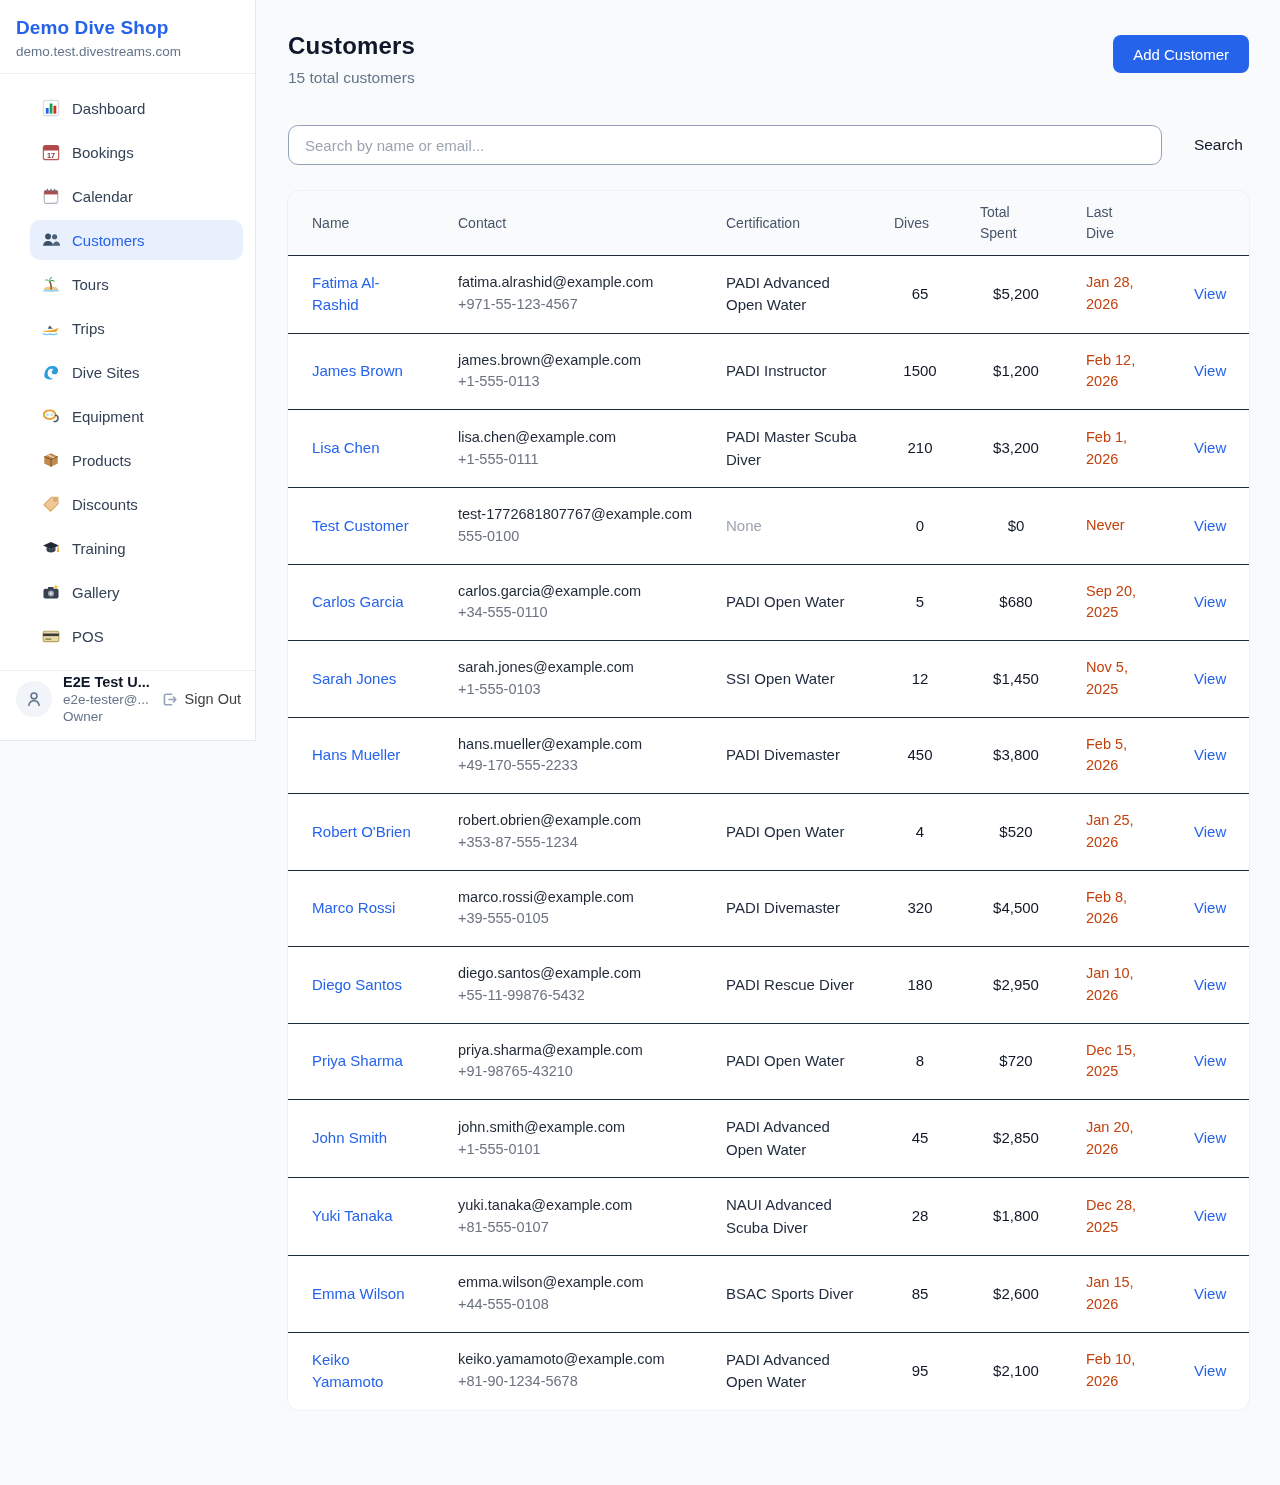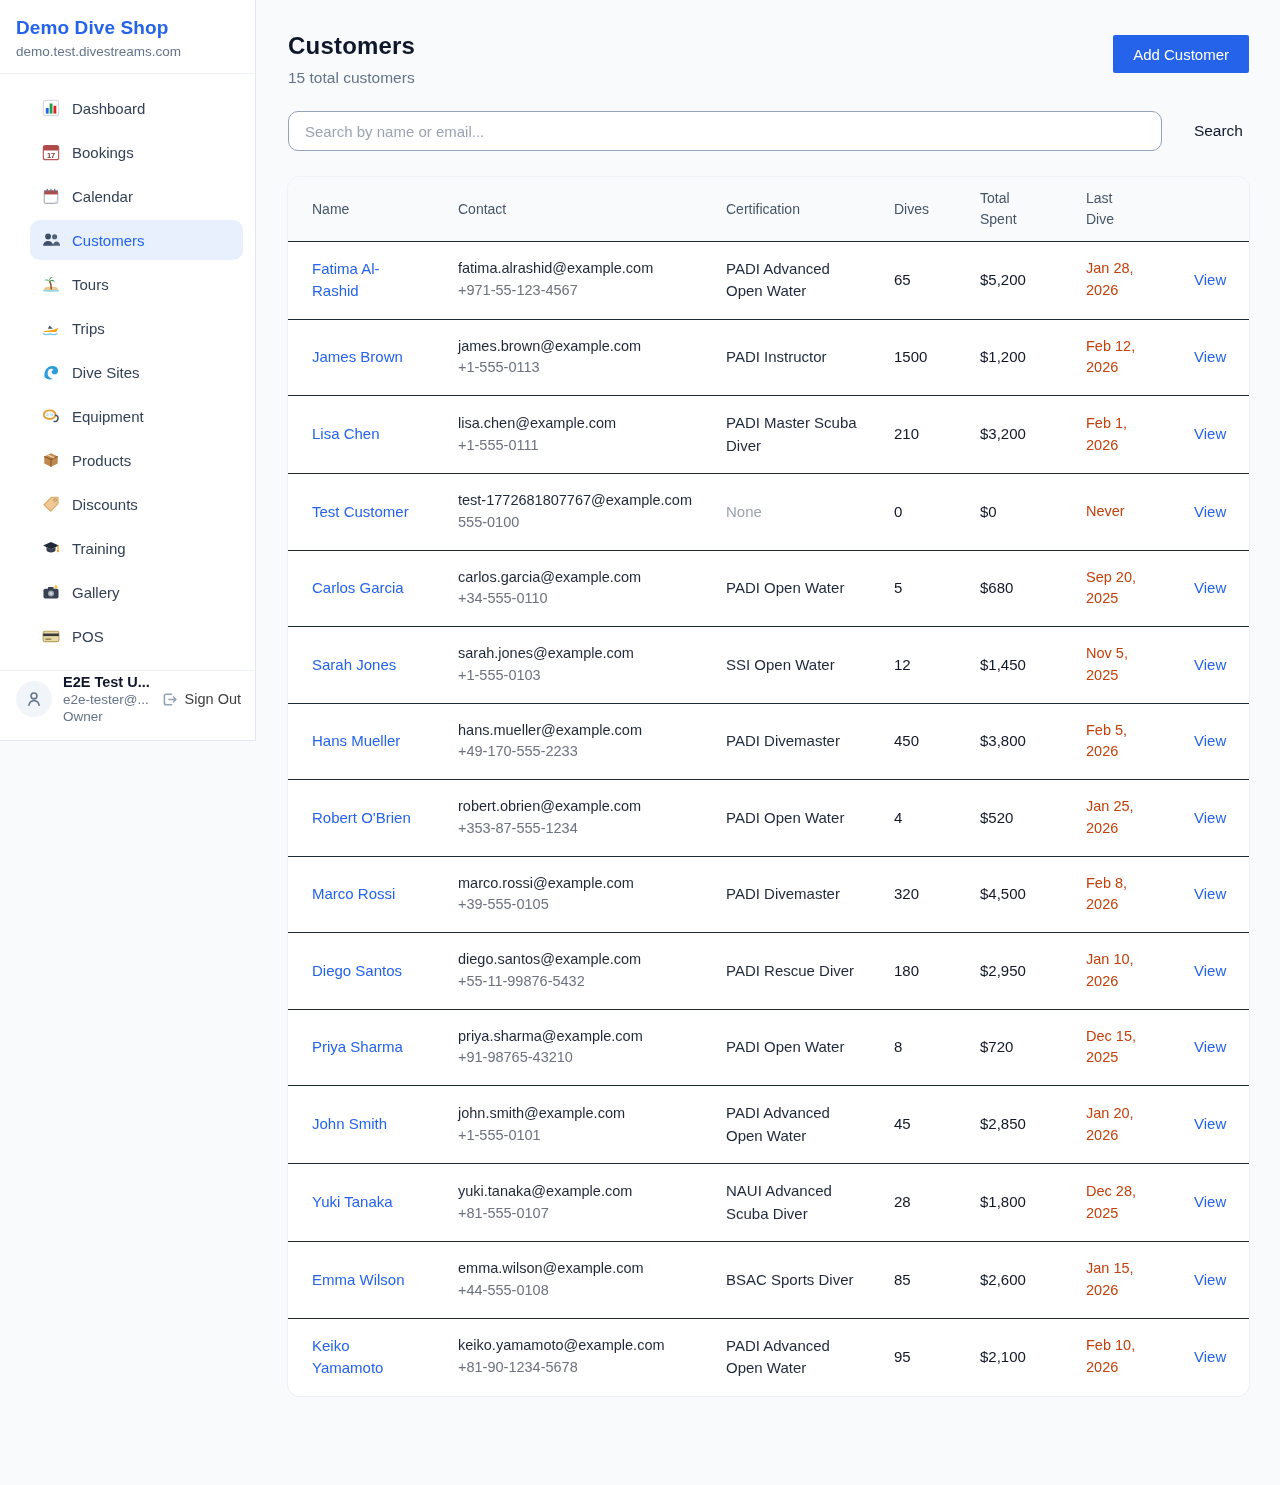--- a/index.html
+++ b/index.html
@@ -41,25 +41,25 @@
   .user-meta { min-width:0; flex:1; }
   .user-name { font-size:14.5px; font-weight:bold; color:#0f172a; white-space:nowrap; }
   .user-email, .user-role { font-size:13.5px; color:#64748b; margin-top:2px; white-space:nowrap; }
   .signout { display:flex; align-items:center; gap:7px; color:#404040; font-size:14.5px; cursor:pointer; white-space:nowrap; }
   
   .main { margin-left:256px; padding:32px 31px 0 32px; }
   .page-head { display:flex; justify-content:space-between; align-items:flex-start; }
   .page-title { font-size:24px; font-weight:bold; color:#0f172a; letter-spacing:.2px; }
   .page-subtitle { font-size:15.5px; color:#64748b; margin-top:9px; }
   .add-btn {
-    background:#2563eb; color:#fff; border:none; border-radius:2px;
+    background:#2563eb; color:#fff; border:none; border-radius:8px;
     height:38px; padding:0 20px; font-size:15px; font-weight:500;
     font-family:"Liberation Sans", sans-serif; cursor:pointer; margin-top:3px;
   }
-  .search-row { display:flex; margin-top:24px; }
+  .search-row { display:flex; margin-top:38px; }
   .search-input {
     flex:1; height:40px; border:1px solid #94a3b8; border-radius:10px;
     padding:0 16px; font-size:15px; color:#1e293b; background:#fff;
     font-family:"Liberation Sans", sans-serif; outline:none;
   }
   .search-input::placeholder { color:#9aa4b2; }
   .search-btn {
     background:transparent; border:none; color:#0f172a; font-size:15.5px;
     font-family:"Liberation Sans", sans-serif; margin-left:26px; padding:0 6px; cursor:pointer;
   }
@@ -76,21 +76,21 @@
     text-align:left; font-weight:normal; color:#475569; font-size:14px;
     padding:0 10px 0 24px; white-space:pre-line; line-height:1.45; vertical-align:middle;
   }
   tbody tr { border-top:1px solid #1e293b; }
   td { padding:16px 10px 16px 24px; vertical-align:middle; font-size:15px; line-height:1.5; }
   .name-link { color:#2563eb; font-weight:500; text-decoration:none; cursor:pointer; display:inline-block; }
   .email { color:#1f2937; font-size:14.5px; line-height:1.5; overflow-wrap:break-word; }
   .phone { color:#6b7280; font-size:14.5px; line-height:1.5; }
   .cert { color:#1e293b; }
   .cert.muted { color:#9ca3af; }
-  .num, .spent { color:#111827; }
+  .num, .spent { color:#111827;text-align:center; }
   .last-dive { color:#c2410c; font-size:14.5px; }
   .view-link { color:#2563eb; font-weight:400; text-decoration:none; cursor:pointer; }
 </style>
 </head>
 <body>
 
 <aside class="sidebar">
   <div class="brand-block">
     <div class="brand-name">Demo Dive Shop</div>
     <div class="brand-domain">demo.test.divestreams.com</div>

